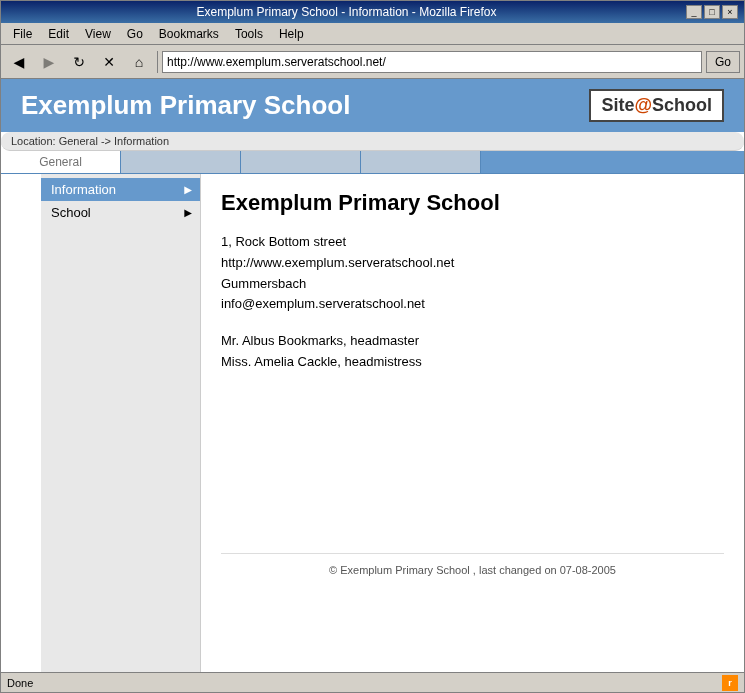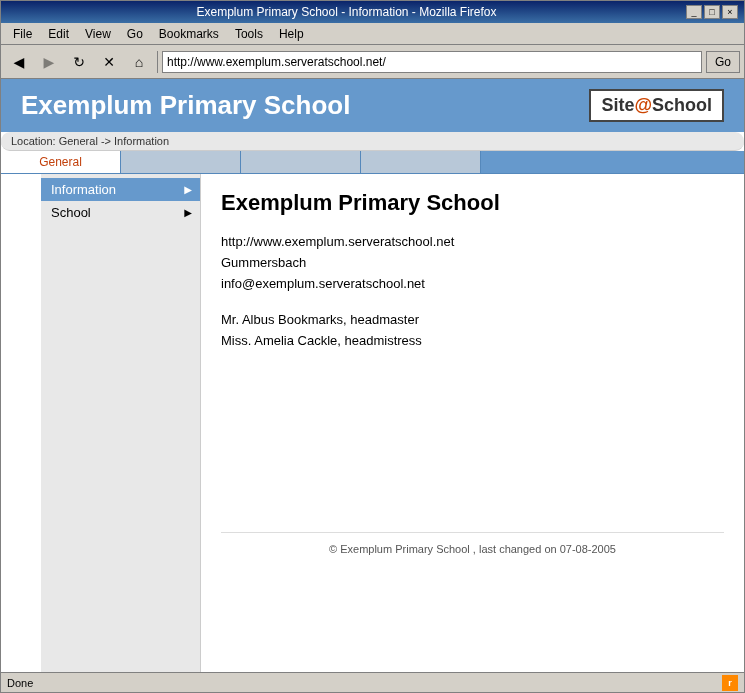--- a/index.html
+++ b/index.html
@@ -121,21 +121,21 @@
 
     
     .nav-tabs {
       background: #6699cc;
       display: flex;
       border-bottom: 1px solid #5588bb;
     }
     .nav-tab {
       padding: 4px 30px;
       font-size: 12px;
-      color: #c2410c;
+      color: #737373;
       background: #b8c8d8;
       border-right: 1px solid #5588bb;
       cursor: pointer;
       min-width: 120px;
       text-align: center;
     }
     .nav-tab.active {
       background: white;
       font-weight: normal;
     }
@@ -302,20 +302,21 @@
         <div class="sidebar-item">
           <span>School</span>
           <span class="sidebar-arrow">▶</span>
         </div>
       </div>
 
       <div class="content-area">
         <div class="content-title">Exemplum Primary School</div>
         <div class="content-body">
           <div class="info-block">
+            <div>1, Rock Bottom street</div>
             <div style="cursor:pointer; color:#000;">http://www.exemplum.serveratschool.net</div>
             <div>Gummersbach</div>
             <div style="cursor:pointer; color:#000;">info@exemplum.serveratschool.net</div>
           </div>
           <div class="info-block">
             <div>Mr. Albus Bookmarks, headmaster</div>
             <div>Miss. Amelia Cackle, headmistress</div>
           </div>
         </div>
 

